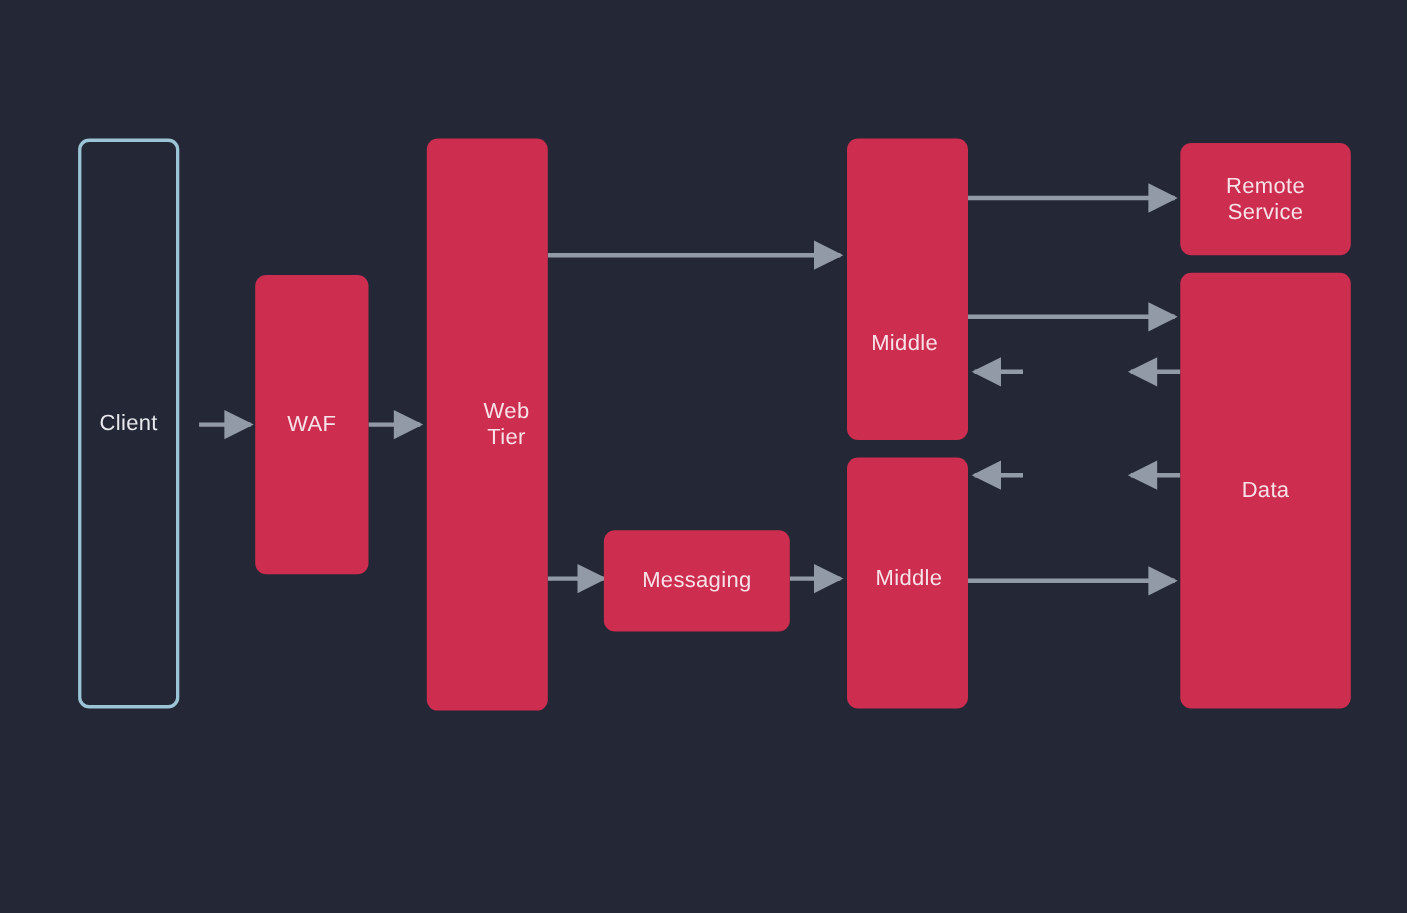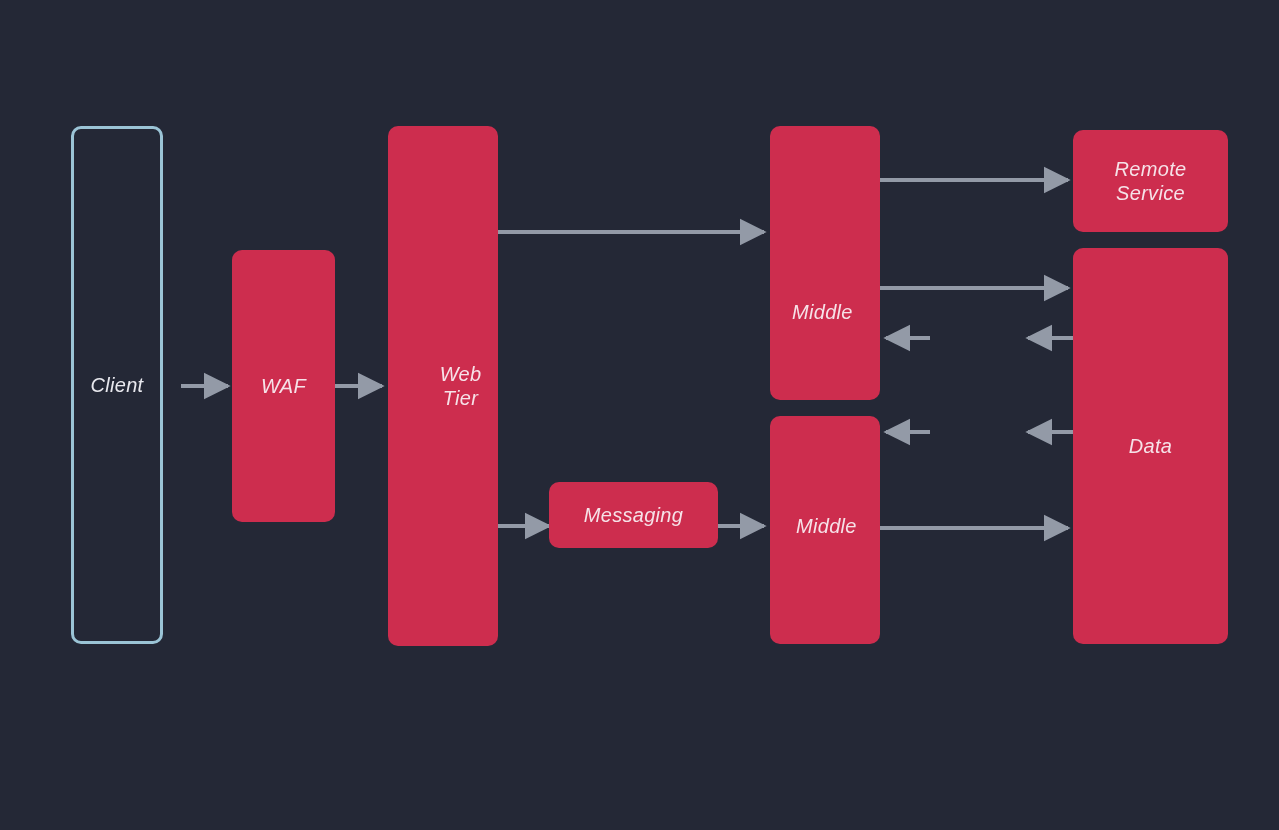--- a/index.html
+++ b/index.html
@@ -22,21 +22,20 @@
     border-radius: 10px;
     display: flex;
     align-items: center;
     justify-content: center;
     box-sizing: border-box;
     text-align: center;
     font-size: 20px;
     font-weight: 400;
     line-height: 1.2;
     letter-spacing: 0.3px;
-    font-style: italic;
   }
   .node.solid {
     background: #cd2d4e;
     color: #f6e2e8;
   }
   .node.outline {
     background: transparent;
     border: 3px solid #9bc4d6;
     color: #e8e8ee;
   }
@@ -94,21 +93,21 @@
 
   <div class="node solid" style="left:232px; top:250px; width:103px; height:272px;">
     <span>WAF</span>
   </div>
 
   <div class="node solid" style="left:388px; top:126px; width:110px; height:520px;padding-left:35px;">
     <span style="white-space:pre-line;">Web
 Tier</span>
   </div>
 
-  <div class="node solid" style="left:549px; top:482px; width:169px; height:66px;">
+  <div class="node solid" style="left:549px; top:482px; width:169px; height:92px;">
     <span>Messaging</span>
   </div>
 
   <div class="node solid" style="left:770px; top:126px; width:110px; height:274px; justify-content:flex-start; padding-left:22px;">
     <span style="margin-top:98px;">Middle</span>
   </div>
 
   <div class="node solid" style="left:770px; top:416px; width:110px; height:228px; justify-content:flex-start; padding-left:26px; align-items:flex-start;">
     <span style="margin-top:98px;">Middle</span>
   </div>

